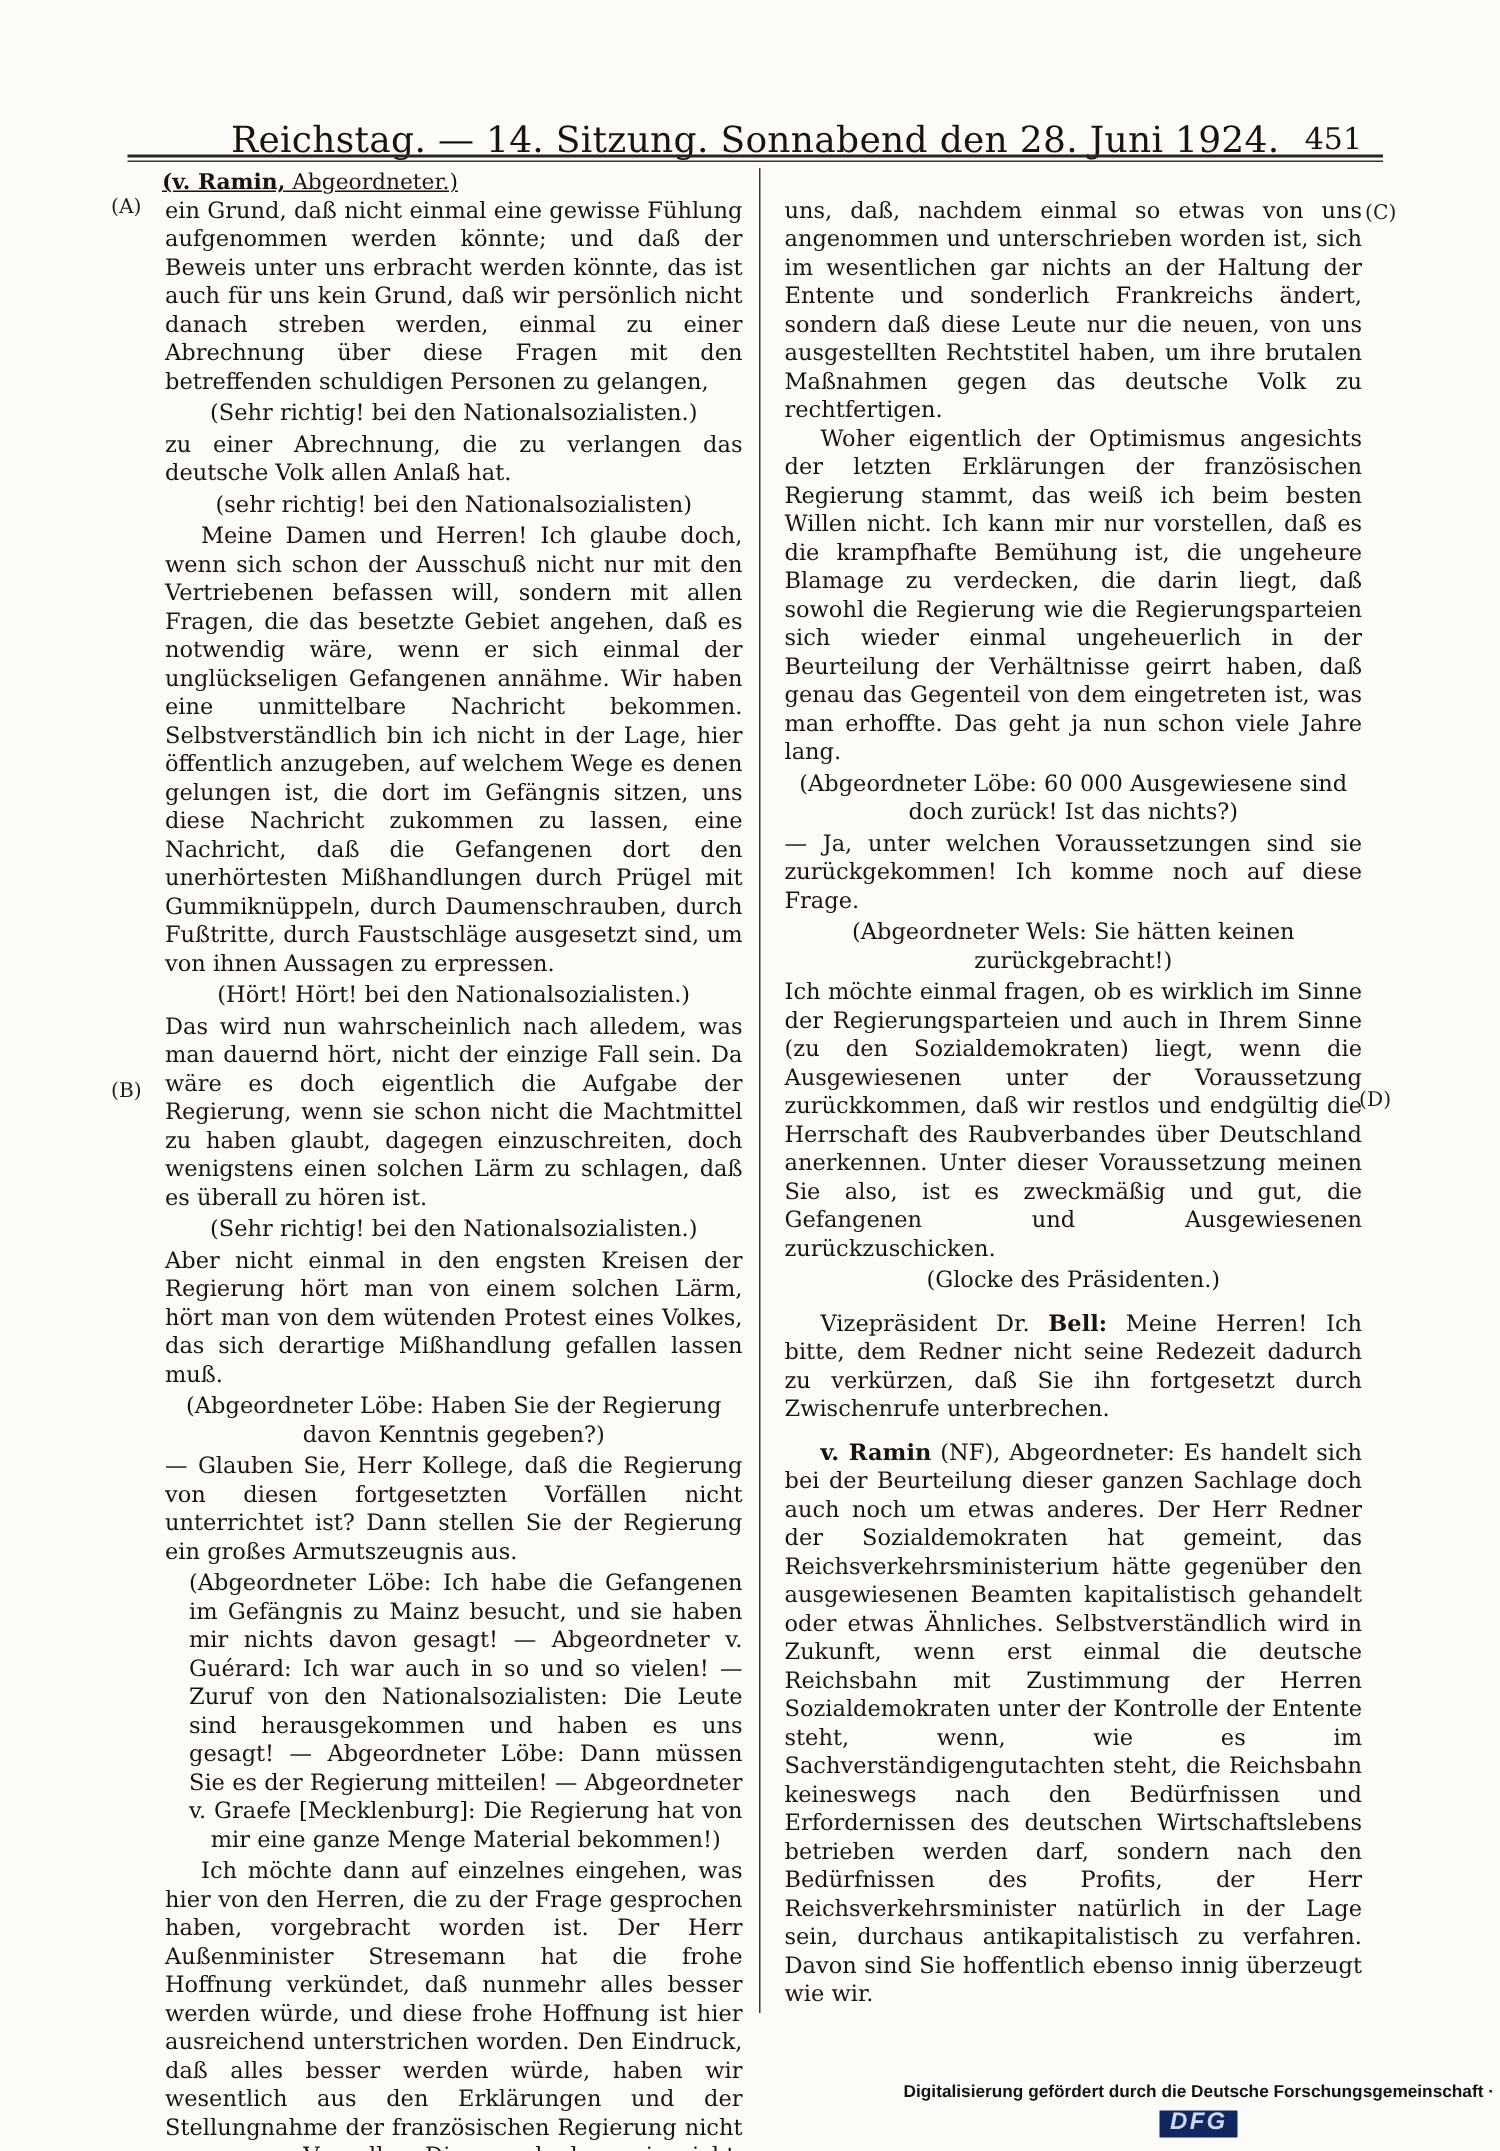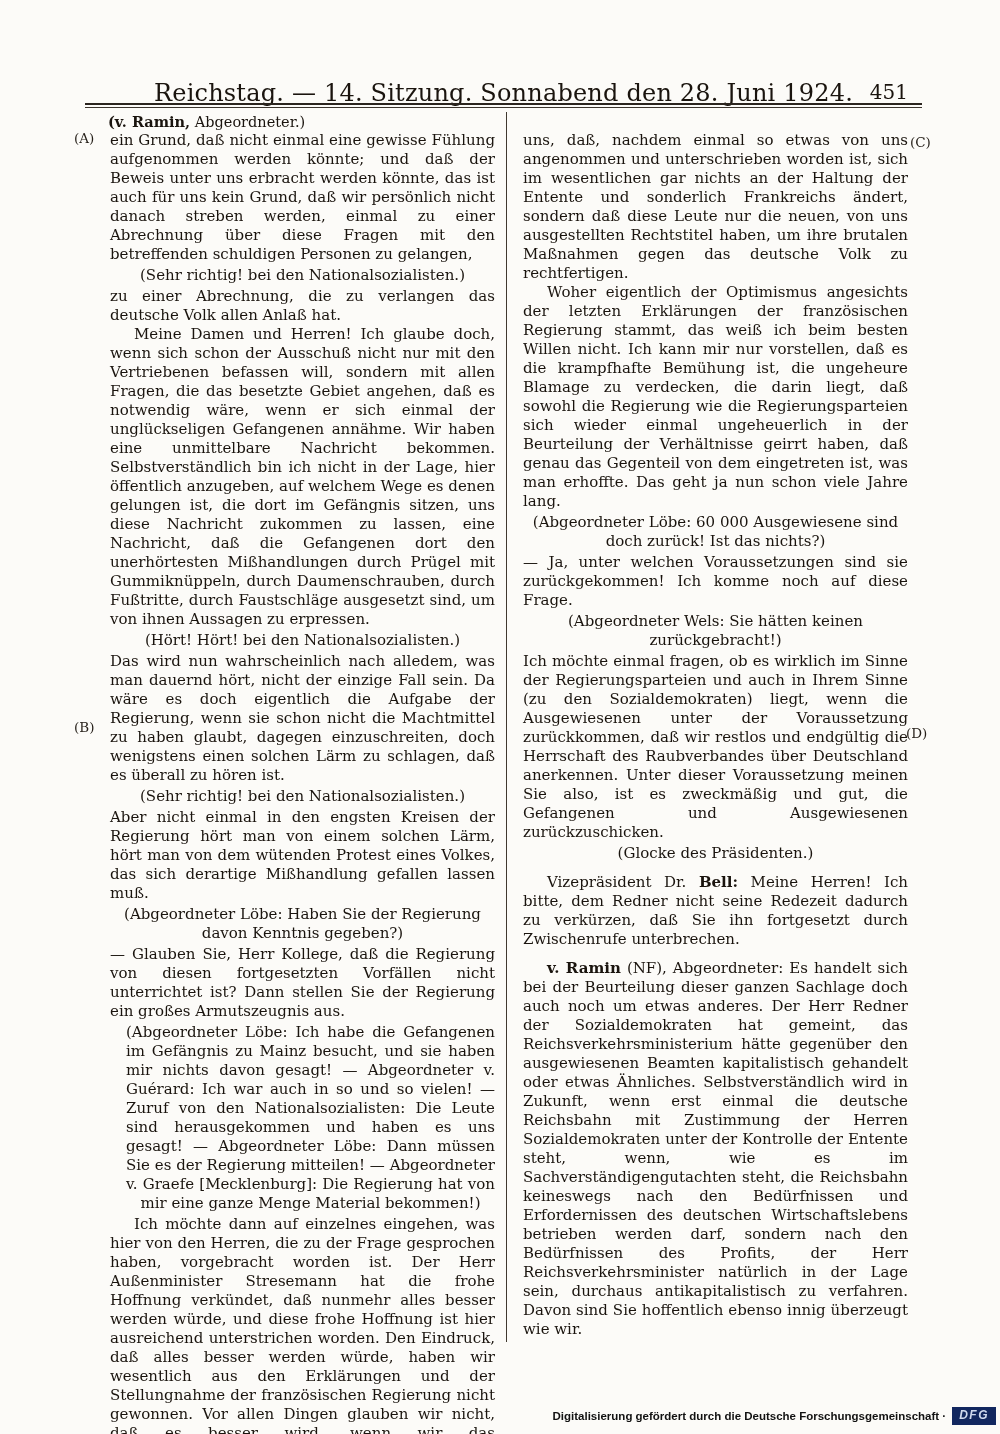--- a/index.html
+++ b/index.html
@@ -9,44 +9,44 @@
     font-family:"DejaVu Serif",serif;color:#1a140e;overflow:hidden;
   }
   .header{position:absolute;top:79px;left:85px;width:837px;}
   .header-title{display:block;text-align:center;font-size:24px;letter-spacing:.2px;}
   .page-num{position:absolute;right:14px;top:1px;font-size:20px;}
   .rules{
     position:absolute;top:103px;left:85px;width:837px;height:0;
     border-top:2.5px solid #2b251f;
   }
   .rules::after{content:"";display:block;margin-top:2px;border-top:1px solid #3a332c;}
-  .subheader{position:absolute;top:113px;left:108px;font-size:14.5px;}
+  .subheader{position:absolute;top:113px;left:108px;font-size:14.5px;text-decoration:underline;}
   .subheader b{font-weight:bold;}
   .divider{position:absolute;top:112px;left:506px;width:1px;height:1230px;background:#40382f;}
   .columns{position:absolute;top:131px;left:110px;width:798px;display:flex;gap:28px;}
   .col{width:390px;font-size:15px;line-height:19px;text-align:justify;
        -webkit-hyphens:auto;hyphens:auto;}
   .col p{margin:0;}
   .col p.p{text-indent:24px;}
   .col p.c{text-align:center;text-indent:0;margin:2px 4px;}
   .col p.q{margin:2px 0 2px 16px;text-align:justify;text-align-last:center;text-indent:0;}
   .col p.gap{margin-top:10px;}
   .col b{font-weight:bold;}
   .marker{position:absolute;font-size:13.5px;color:#241e18;}
   .marker-a{left:74px;top:130px;}
   .marker-b{left:74px;top:719px;}
   .marker-c{left:910px;top:134px;}
   .marker-d{left:906px;top:725px;}
   .footer{
     position:absolute;right:4px;bottom:9px;display:flex;align-items:center;gap:6px;
-    font-family:"Liberation Sans",sans-serif;font-size:11.5px;font-weight:bold;color:#121212;
+    font-family:"Liberation Sans",sans-serif;font-size:11.5px;font-weight:bold;color:#121212;flex-direction:column;
   }
   .dfg-logo{
     display:inline-block;background:#12275f;color:#cfd9ee;
-    font-style:italic;font-weight:bold;font-size:12px;letter-spacing:1.5px;
+    font-style:italic;font-weight:bold;font-size:16px;letter-spacing:1.5px;
     padding:1px 7px 3px 7px;line-height:14px;
   }
 </style>
 </head>
 <body>
 
 <div class="page">
 
   <div class="header">
     <span class="header-title">Reichstag. — 14. Sitzung. Sonnabend den 28. Juni 1924.</span>
@@ -64,20 +64,21 @@
   <span class="marker marker-c">(C)</span>
   <span class="marker marker-d">(D)</span>
 
   <div class="divider"></div>
 
   <div class="columns">
     <div class="col">
         <p class="p0">ein Grund, daß nicht einmal eine gewisse Fühlung aufgenommen werden könnte; und daß der Beweis unter uns erbracht werden könnte, das ist auch für uns kein Grund, daß wir persönlich nicht danach streben werden, einmal zu einer Abrechnung über diese Fragen mit den betreffenden schuldigen Personen zu gelangen,</p>
         <p class="c">(Sehr richtig! bei den Nationalsozialisten.)</p>
         <p class="p0">zu einer Abrechnung, die zu verlangen das deutsche Volk allen Anlaß hat.</p>
+        <p class="c">(sehr richtig! bei den Nationalsozialisten)</p>
         <p class="p">Meine Damen und Herren! Ich glaube doch, wenn sich schon der Ausschuß nicht nur mit den Vertriebenen befassen will, sondern mit allen Fragen, die das besetzte Gebiet angehen, daß es notwendig wäre, wenn er sich einmal der unglückseligen Gefangenen annähme. Wir haben eine unmittelbare Nachricht bekommen. Selbstverständlich bin ich nicht in der Lage, hier öffentlich anzugeben, auf welchem Wege es denen gelungen ist, die dort im Gefängnis sitzen, uns diese Nachricht zukommen zu lassen, eine Nachricht, daß die Gefangenen dort den unerhörtesten Mißhandlungen durch Prügel mit Gummiknüppeln, durch Daumenschrauben, durch Fußtritte, durch Faustschläge ausgesetzt sind, um von ihnen Aussagen zu erpressen.</p>
         <p class="c">(Hört! Hört! bei den Nationalsozialisten.)</p>
         <p class="p0">Das wird nun wahrscheinlich nach alledem, was man dauernd hört, nicht der einzige Fall sein. Da wäre es doch eigentlich die Aufgabe der Regierung, wenn sie schon nicht die Machtmittel zu haben glaubt, dagegen einzuschreiten, doch wenigstens einen solchen Lärm zu schlagen, daß es überall zu hören ist.</p>
         <p class="c">(Sehr richtig! bei den Nationalsozialisten.)</p>
         <p class="p0">Aber nicht einmal in den engsten Kreisen der Regierung hört man von einem solchen Lärm, hört man von dem wütenden Protest eines Volkes, das sich derartige Mißhandlung gefallen lassen muß.</p>
         <p class="c">(Abgeordneter Löbe: Haben Sie der Regierung davon Kenntnis gegeben?)</p>
         <p class="p0">— Glauben Sie, Herr Kollege, daß die Regierung von diesen fortgesetzten Vorfällen nicht unterrichtet ist? Dann stellen Sie der Regierung ein großes Armutszeugnis aus.</p>
         <p class="q">(Abgeordneter Löbe: Ich habe die Gefangenen im Gefängnis zu Mainz besucht, und sie haben mir nichts davon gesagt! — Abgeordneter v. Guérard: Ich war auch in so und so vielen! — Zuruf von den Nationalsozialisten: Die Leute sind herausgekommen und haben es uns gesagt! — Abgeordneter Löbe: Dann müssen Sie es der Regierung mitteilen! — Abgeordneter v. Graefe [Mecklenburg]: Die Regierung hat von mir eine ganze Menge Material bekommen!)</p>
         <p class="p">Ich möchte dann auf einzelnes eingehen, was hier von den Herren, die zu der Frage gesprochen haben, vorgebracht worden ist. Der Herr Außenminister Stresemann hat die frohe Hoffnung verkündet, daß nunmehr alles besser werden würde, und diese frohe Hoffnung ist hier ausreichend unterstrichen worden. Den Eindruck, daß alles besser werden würde, haben wir wesentlich aus den Erklärungen und der Stellungnahme der französischen Regierung nicht gewonnen. Vor allen Dingen glauben wir nicht, daß es besser wird, wenn wir das Sachverständigengutachten, das uns mit Zuckerbrot und Peitsche aufgezwungen werden soll, annehmen. Im Gegenteil, die Erfahrung lehrt</p>
       </div>

